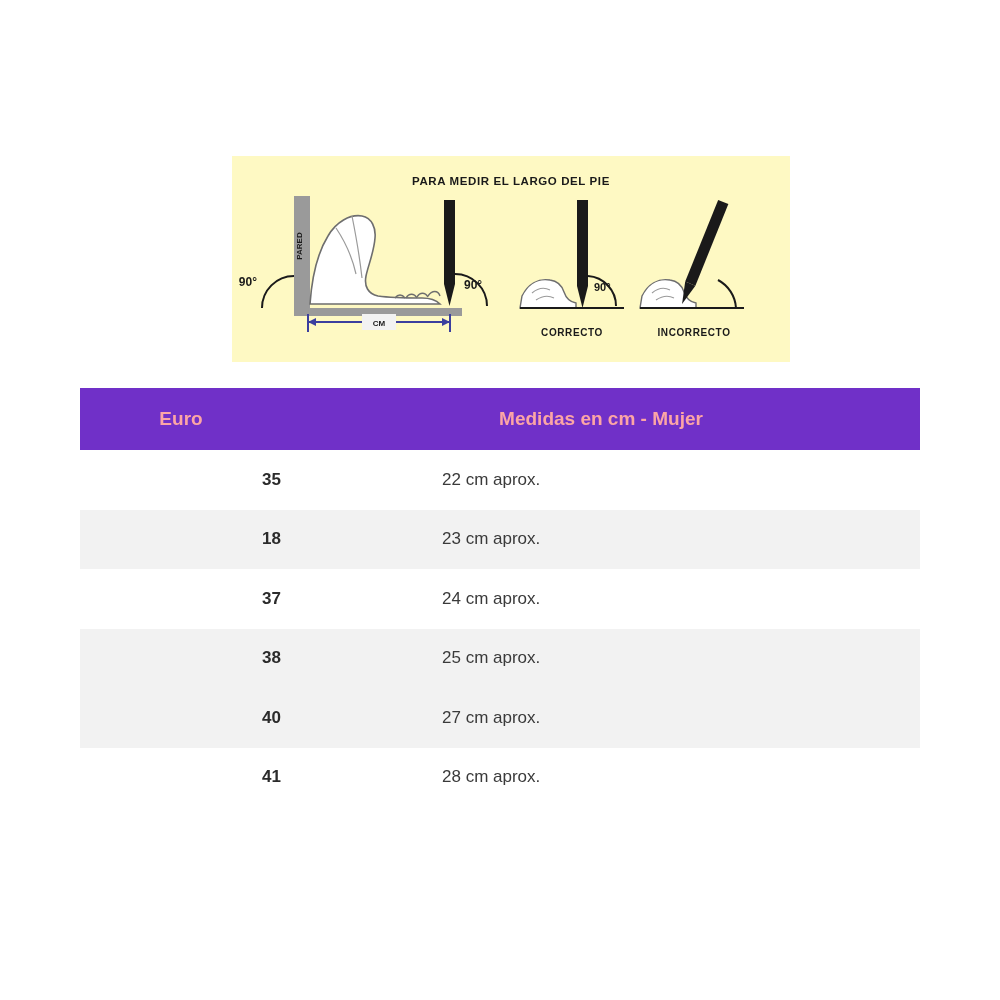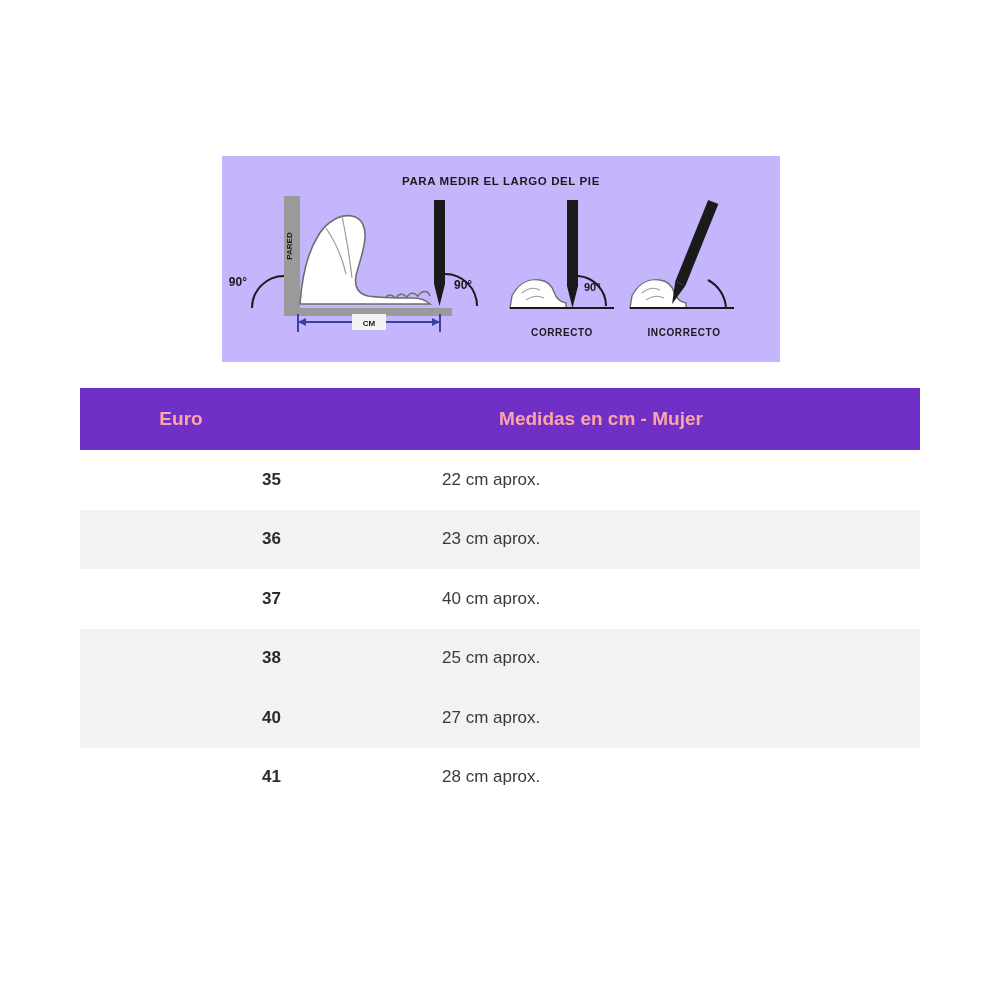--- a/index.html
+++ b/index.html
@@ -18,25 +18,25 @@
 
   .page {
     width: 1000px;
     height: 1000px;
     position: relative;
   }
 
   
   .diagram-panel {
     position: absolute;
-    left: 222px;
+    left: 232px;
     top: 156px;
     width: 558px;
     height: 206px;
-    background: #c4b5fd;
+    background: #fef9c3;
   }
   .diagram-title {
     position: absolute;
     top: 19px;
     left: 0;
     width: 100%;
     text-align: center;
     font-size: 11.5px;
     font-weight: bold;
     letter-spacing: 0.6px;
@@ -192,26 +192,26 @@
         <th class="col-euro">Euro</th>
         <th class="col-measure">Medidas en cm - Mujer</th>
       </tr>
     </thead>
     <tbody>
       <tr>
         <td class="cell-euro">35</td>
         <td class="cell-measure">22 cm aprox.</td>
       </tr>
       <tr class="alt">
-        <td class="cell-euro">36</td>
+        <td class="cell-euro">18</td>
         <td class="cell-measure">23 cm aprox.</td>
       </tr>
       <tr>
         <td class="cell-euro">37</td>
-        <td class="cell-measure">40 cm aprox.</td>
+        <td class="cell-measure">24 cm aprox.</td>
       </tr>
       <tr class="alt">
         <td class="cell-euro">38</td>
         <td class="cell-measure">25 cm aprox.</td>
       </tr>
       <tr class="alt">
         <td class="cell-euro">40</td>
         <td class="cell-measure">27 cm aprox.</td>
       </tr>
       <tr>

